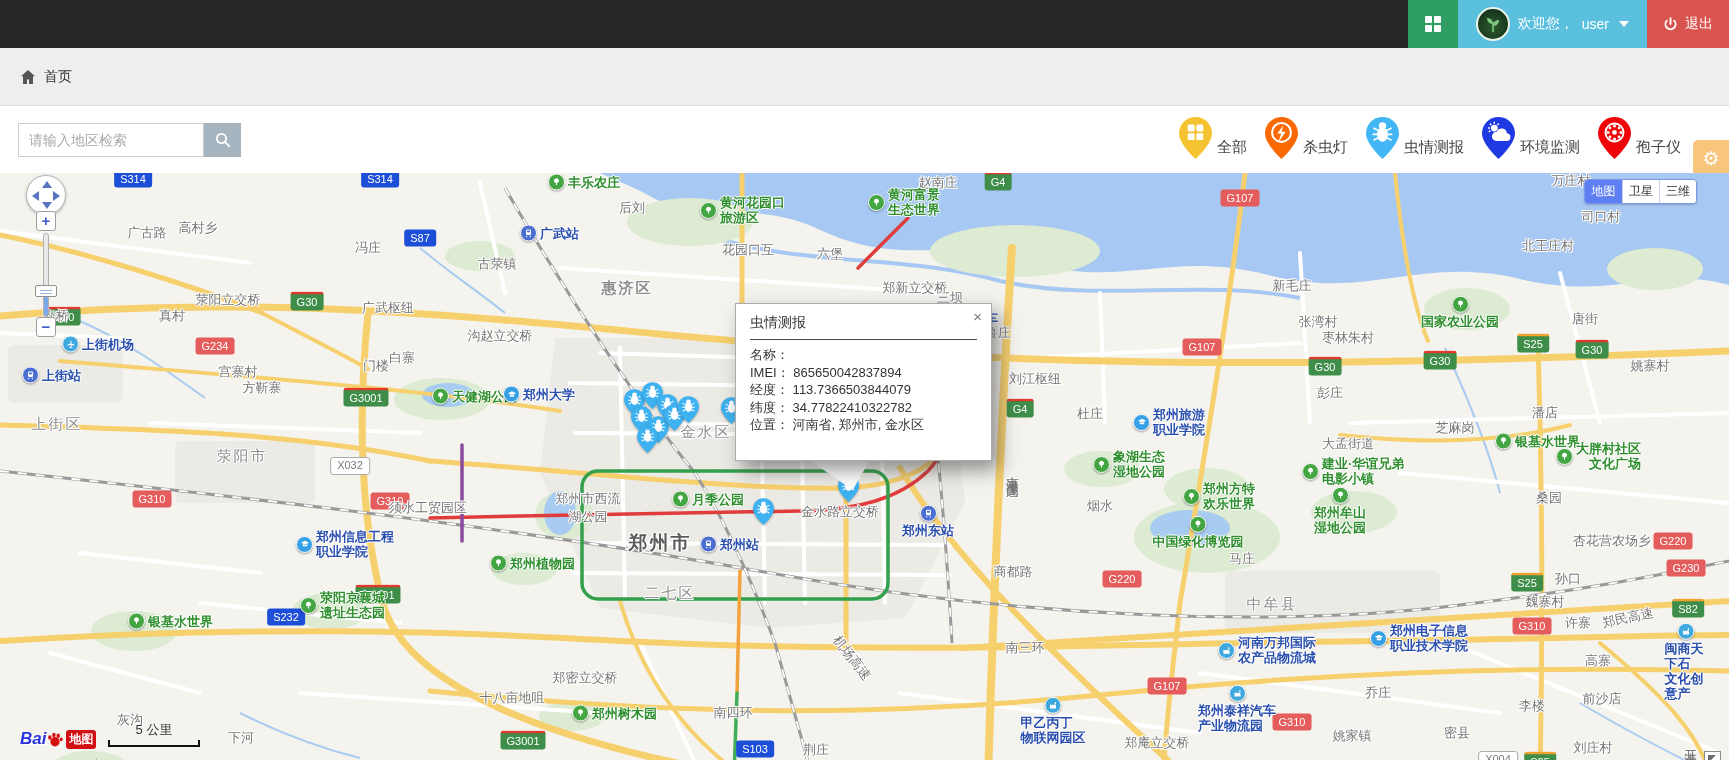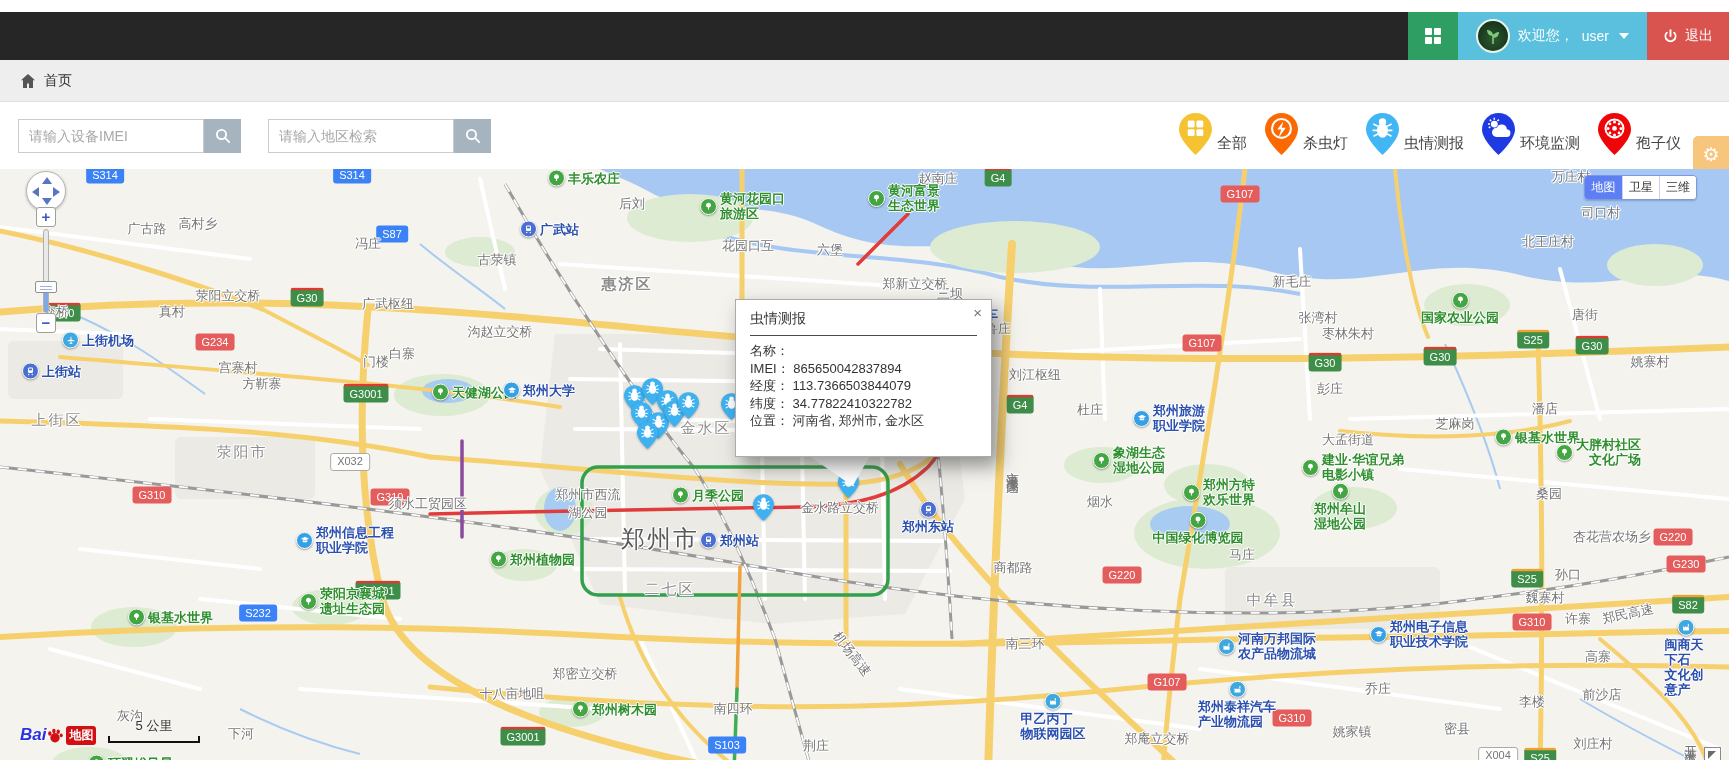--- a/index.html
+++ b/index.html
@@ -1,28 +1,28 @@
 <!DOCTYPE html>
 <html><head>
 <meta charset="utf-8">
 <style>
   * { margin:0; padding:0; box-sizing:border-box; }
   html,body { width:1729px; height:760px; font-family:"Liberation Sans","DejaVu Sans",sans-serif; background:#fff; overflow:hidden; }
 
   
-  .navbar { position:relative; height:48px; background:#262626; display:flex; justify-content:flex-end;margin-top:12px; }
+  .navbar { position:relative; height:48px; background:#262626; display:flex; justify-content:flex-end; }
   .nav-right { display:flex; height:48px; }
   .nav-grid-btn { width:50px; height:48px; background:#2f9e63; border:none; display:flex; align-items:center; justify-content:center; cursor:pointer; }
   .nav-user { display:flex; align-items:center; gap:8px; background:#5bc0de; color:#fff; padding:0 18px; font-size:14px; cursor:pointer; }
   .avatar { width:34px; height:34px; border-radius:50%; background:radial-gradient(circle at 50% 60%, #2c5a2e 0%, #15311a 80%); border:2px solid #e8f4ea; display:flex; align-items:center; justify-content:center; overflow:hidden; }
   .caret { width:0; height:0; border-left:5px solid transparent; border-right:5px solid transparent; border-top:6px solid #fff; margin-left:2px; }
   .nav-logout { display:flex; align-items:center; gap:7px; background:#d9534f; color:#fff; border:none; padding:0 16px; font-size:14px; cursor:pointer; }
 
   
-  .breadcrumb-bar { height:42px; background:#eeeeee; border-bottom:1px solid #e0e0e0; display:flex; align-items:center; padding:0 20px; gap:8px; }
+  .breadcrumb-bar { height:58px; background:#eeeeee; border-bottom:1px solid #e0e0e0; display:flex; align-items:center; padding:0 20px; gap:8px; }
   .breadcrumb-bar span { font-size:14px; color:#333; }
 
   
   .toolbar { position:relative; height:67px; background:#fff; display:flex; align-items:center; }
   .search-group { display:flex; margin-left:18px; height:34px; }
   .search-group input { width:186px; height:34px; border:1px solid #ccc; padding:0 10px; font-size:14px; color:#333; outline:none; }
   .search-group input::placeholder { color:#a9a9a9; }
   .search-btn { width:37px; height:34px; background:#a6b4bf; border:none; display:flex; align-items:center; justify-content:center; cursor:pointer; }
   .search-group + .search-group { margin-left:27px; }
   .filter-bar { position:absolute; right:48px; top:0; height:67px; display:flex; align-items:center; gap:18px; }
@@ -32,28 +32,28 @@
 
   
   .map { position:relative; width:1729px; height:603px; background:#f5f3ee; overflow:hidden; cursor:grab; }
   .map svg.base { position:absolute; left:0; top:0; }
   #map-annotations { position:absolute; inset:0; }
 
   .mlabel { position:absolute; transform:translate(-50%,-50%); white-space:pre-line; text-align:center; pointer-events:none;
             text-shadow:-1px 0 #fff,1px 0 #fff,0 -1px #fff,0 1px #fff,1px 1px #fff,-1px -1px #fff; }
   .mlabel.place { font-size:13px; color:#757575; }
   .mlabel.district { font-size:15px; color:#8d8d8d; letter-spacing:2px; }
-  .mlabel.city { font-size:24px; color:#5a5a5a; font-weight:normal; letter-spacing:2px; }
+  .mlabel.city { font-size:19px; color:#5a5a5a; font-weight:bold; letter-spacing:2px; }
   .mlabel.vert { writing-mode:vertical-rl; letter-spacing:2px; }
 
   .shield { position:absolute; transform:translate(-50%,-50%); font-size:11px; color:#fff; padding:1px 6px 2px; border-radius:3px; line-height:13px; pointer-events:none; border-top:3px solid transparent; }
   .s-expG { background:#3e8e4a; border-top-color:#e03a2f; }
   .s-expS { background:#3e8e4a; border-top-color:#f0a12e; }
   .s-nat  { background:#e45c5c; border-top:none; padding-top:2px; }
-  .s-prov { background:#3b82f6; border-top:none; padding-top:2px; }
+  .s-prov { background:#1d4ed8; border-top:none; padding-top:2px;margin-left:28px; }
   .s-county { background:#fff; color:#777; border:1px solid #aaa; border-top:1px solid #aaa; padding-top:1px; }
 
   .poi { position:absolute; display:flex; align-items:center; gap:3px; transform:translateY(-50%); pointer-events:none; }
   .poi.below { flex-direction:column; gap:1px; transform:translate(-50%,-40%); }
   .poi .pico { width:17px; height:17px; border-radius:50%; border:1.5px solid #fff; box-shadow:0 1px 2px rgba(0,0,0,.35); flex:none; display:flex; align-items:center; justify-content:center; }
   .poi .ptxt { font-size:13px; font-weight:bold; white-space:pre-line; line-height:15px;
                text-shadow:-1px 0 #fff,1px 0 #fff,0 -1px #fff,0 1px #fff; }
   .poi.g .ptxt { color:#2f8f2f; }
   .poi.b .ptxt { color:#2a4fae; }
 
@@ -137,29 +137,20 @@
 </div>
 
 <div class="breadcrumb-bar">
   <svg width="16" height="16" viewBox="0 0 16 16">
       <path d="M8 1 1 7.2h2V15h4v-4.4h2V15h4V7.2h2z" fill="#555"></path>
     </svg>
   <span>首页</span>
 </div>
 
 <div class="toolbar">
-  <div class="search-group">
-    <input type="text" placeholder="请输入设备IMEI" style="">
-    <button class="search-btn">
-      <svg width="16" height="16" viewBox="0 0 16 16">
-          <circle cx="6.5" cy="6.5" r="4.6" fill="none" stroke="#fff" stroke-width="1.8"></circle>
-          <path d="m10.2 10.2 4 4" stroke="#fff" stroke-width="1.8" stroke-linecap="round"></path>
-        </svg>
-    </button>
-  </div>
   <div class="search-group">
     <input type="text" placeholder="请输入地区检索" style="">
     <button class="search-btn">
       <svg width="16" height="16" viewBox="0 0 16 16">
           <circle cx="6.5" cy="6.5" r="4.6" fill="none" stroke="#fff" stroke-width="1.8"></circle>
           <path d="m10.2 10.2 4 4" stroke="#fff" stroke-width="1.8" stroke-linecap="round"></path>
         </svg>
     </button>
   </div>
   <div class="filter-bar" id="filter-bar">

